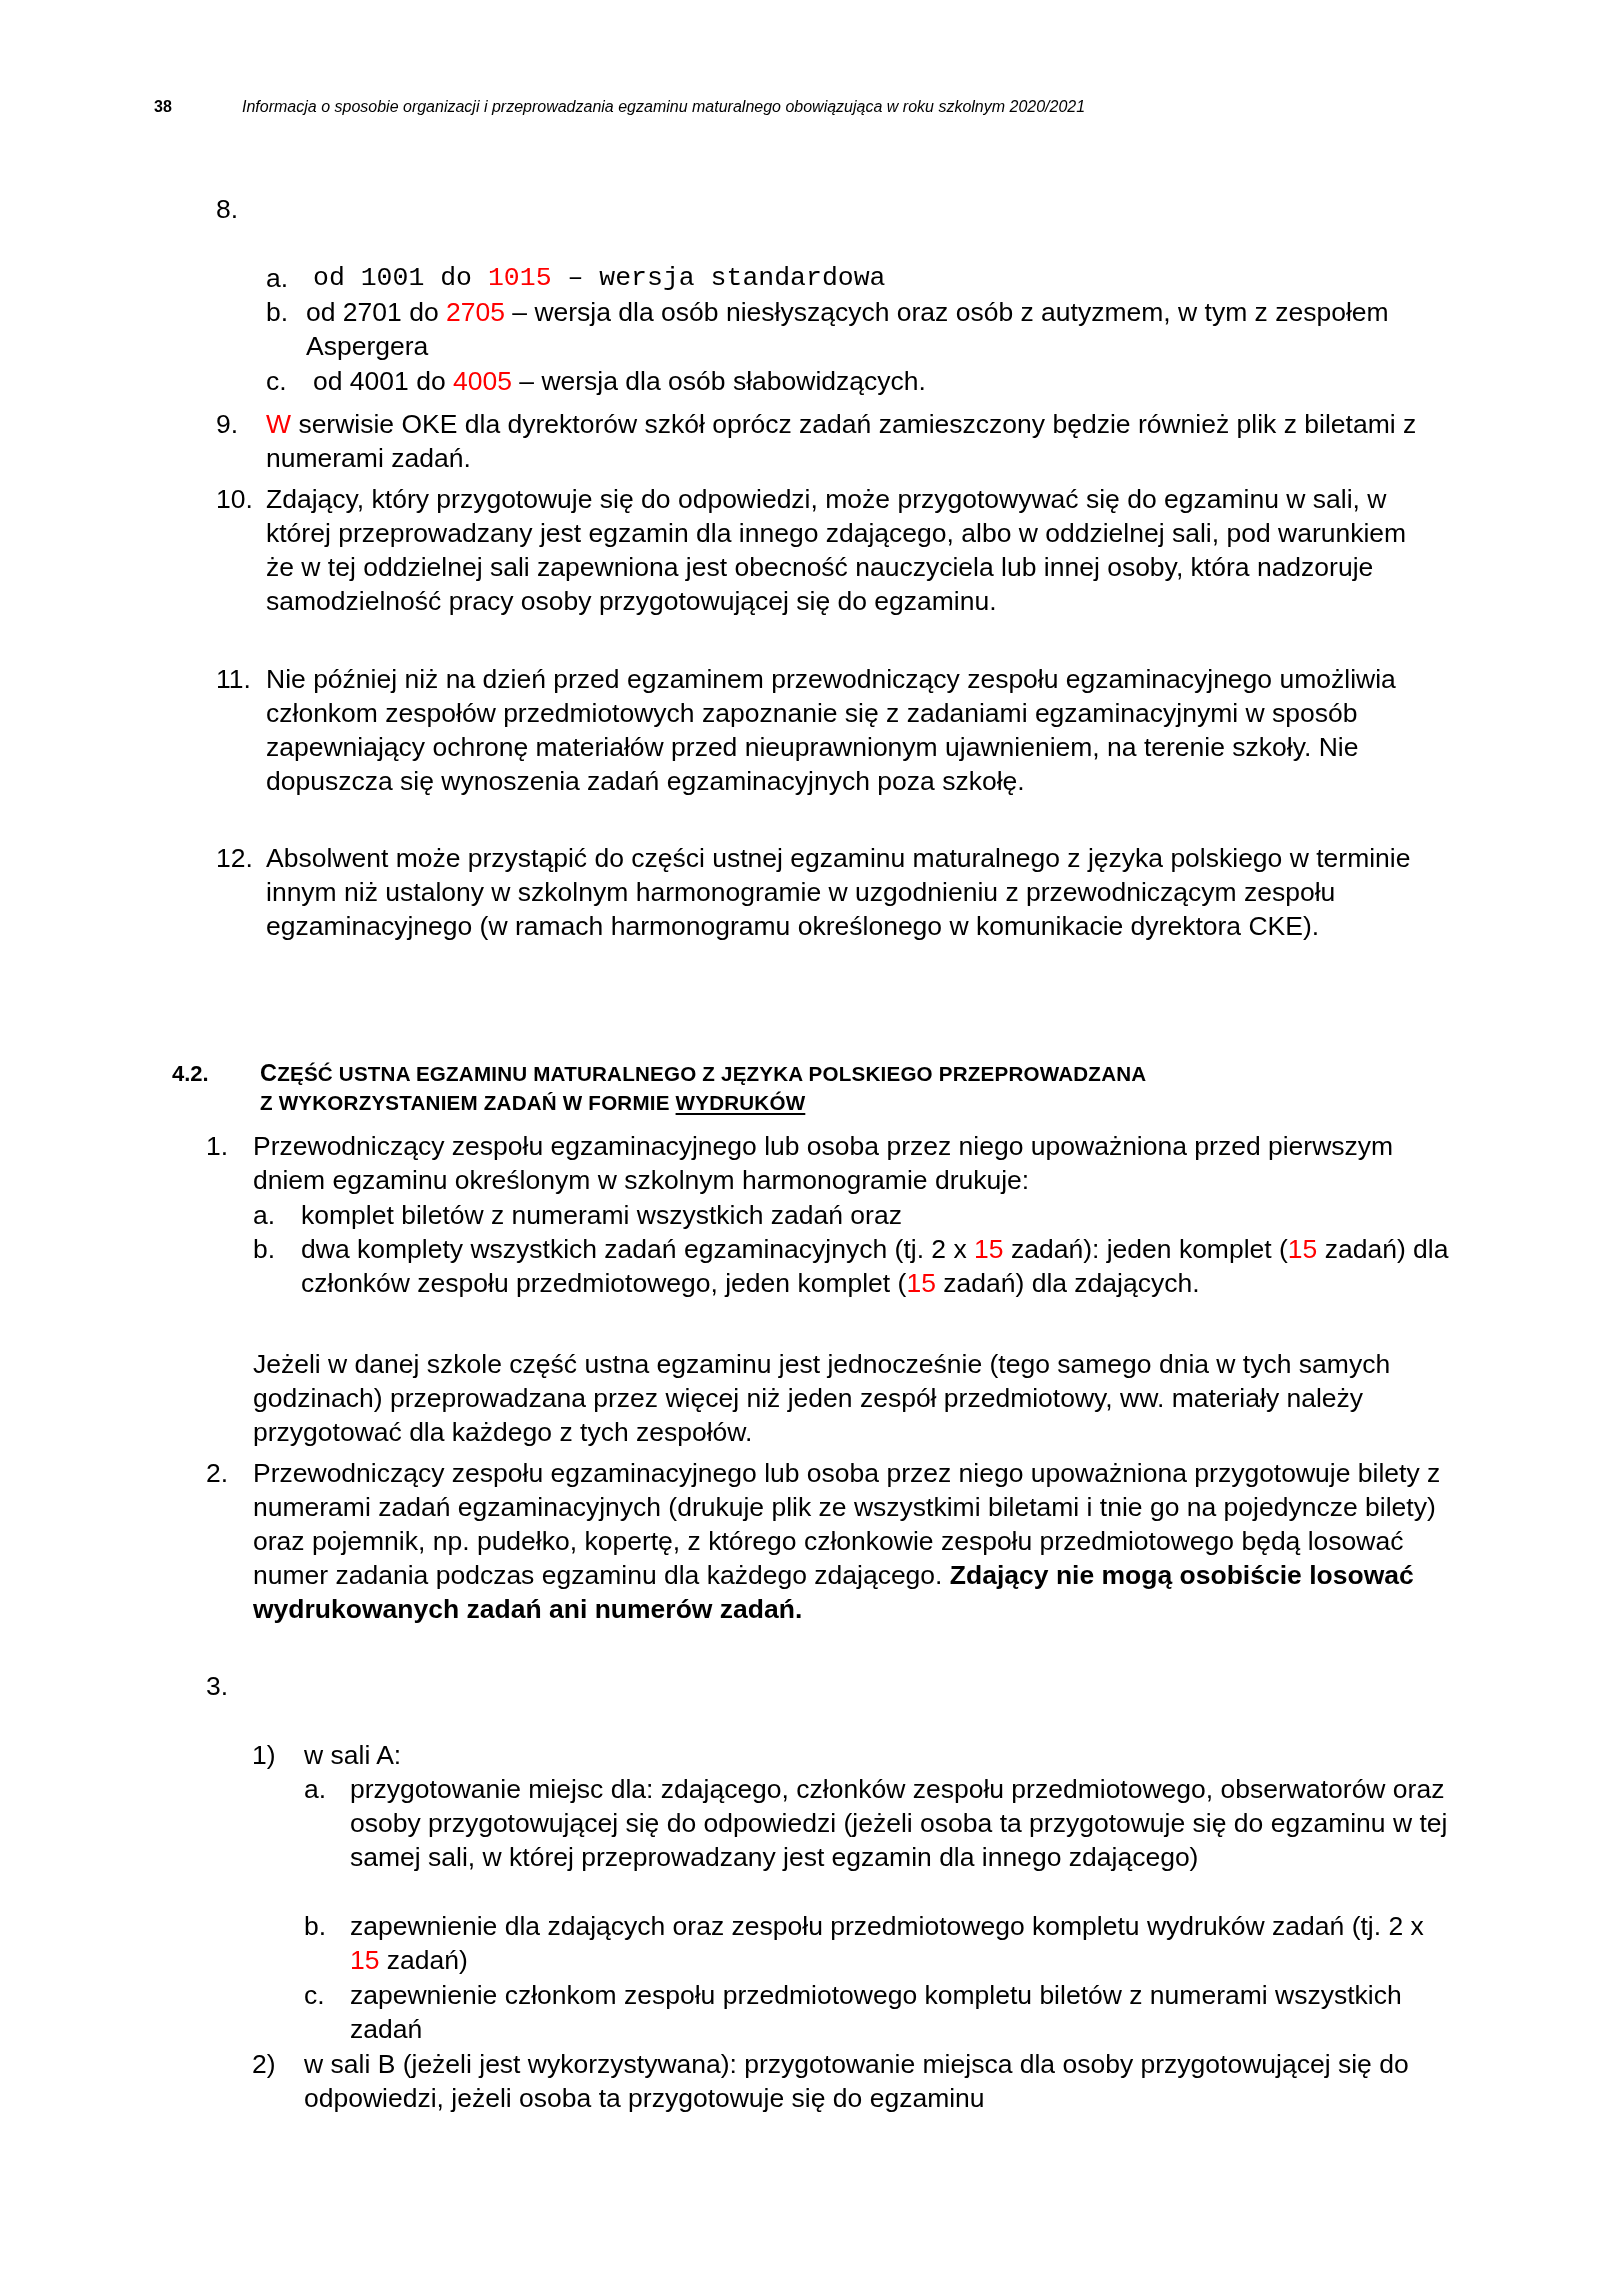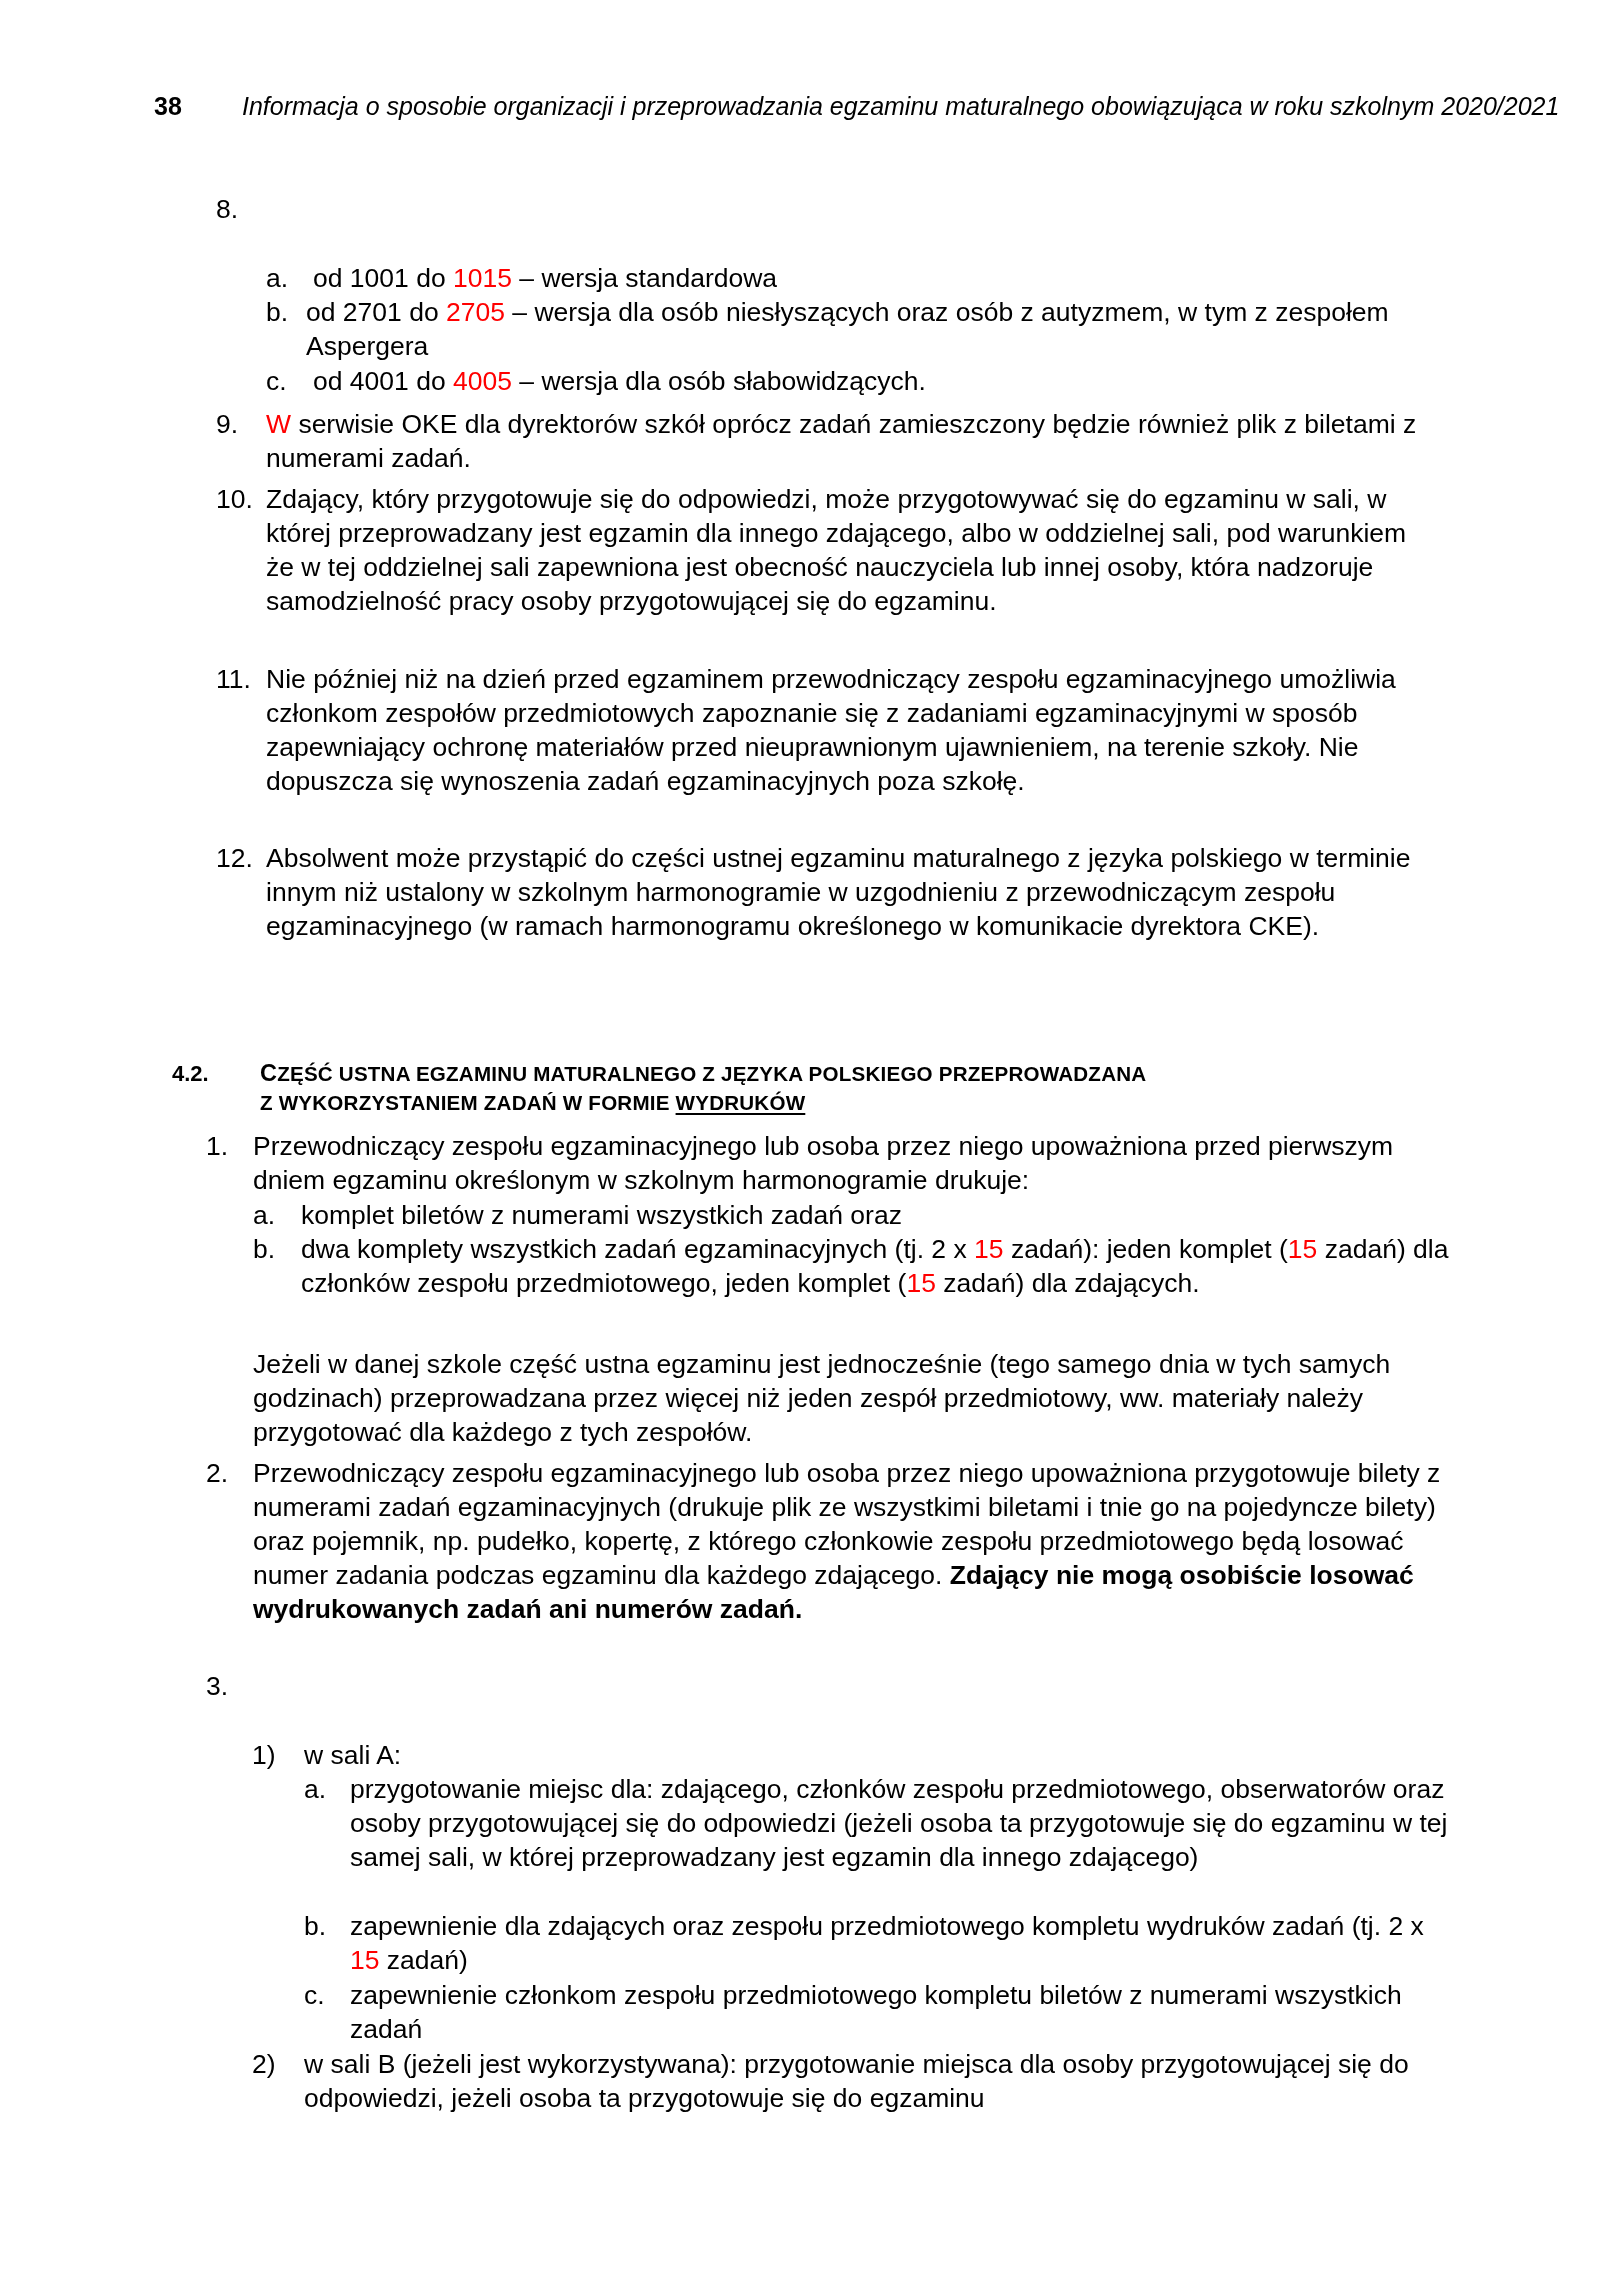--- a/index.html
+++ b/index.html
@@ -2,21 +2,21 @@
 <html><head>
 <meta charset="utf-8">
 <style>
   html, body { margin: 0; padding: 0; background: #ffffff; }
   body {
     width: 1621px; height: 2293px; position: relative; overflow: hidden;
     font-family: "Liberation Sans", sans-serif; color: #000;
   }
   .header {
     position: absolute; left: 154px; top: 94px; width: 1323px;
-    font-size: 25px; line-height: 25.5px; white-space: nowrap;
+    font-size: 16px; line-height: 25.5px; white-space: nowrap;
   }
   .header .pg { font-weight: bold; display: inline-block; width: 88px; }
   .header .ttl { font-style: italic; }
   .body-text { font-size: 26.5px; line-height: 34px; }
   .red { color: #ff0000; }
   .b { font-weight: bold; }
   .item { position: absolute; }
   .num { position: absolute; left: 0; top: 0; }
   .txt { display: block; }
   .sec-heading {
@@ -32,21 +32,21 @@
 
 <div class="header">
   <span class="pg">38</span><span class="ttl">Informacja o sposobie organizacji i przeprowadzania egzaminu maturalnego obowiązująca w roku szkolnym 2020/2021</span>
 </div>
 
 <div class="item body-text" style="left:216px; top:192px; width:1206px;">
   <span class="num">8.</span>
 </div>
 <div class="item body-text" style="left:266px; top:261px; width:1157px;">
   <span class="num">a.</span>
-  <span class="txt" style="margin-left:47px;"><span>od 1001 do </span><span class="red">1015</span><span> – wersja standardowa</span></span>
+  <span class="txt" style="margin-left:47px;font-family:Liberation Mono, monospace;"><span>od 1001 do </span><span class="red">1015</span><span> – wersja standardowa</span></span>
 </div>
 <div class="item body-text" style="left:266px; top:295px; width:1157px;">
   <span class="num">b.</span>
   <span class="txt" style="margin-left:40px; width:1108px;"><span>od 2701 do </span><span class="red">2705</span><span> – wersja dla osób niesłyszących oraz osób z autyzmem, w tym z zespołem Aspergera</span></span>
 </div>
 <div class="item body-text" style="left:266px; top:364px; width:1157px;">
   <span class="num">c.</span>
   <span class="txt" style="margin-left:47px;"><span>od 4001 do </span><span class="red">4005</span><span> – wersja dla osób słabowidzących.</span></span>
 </div>
 

